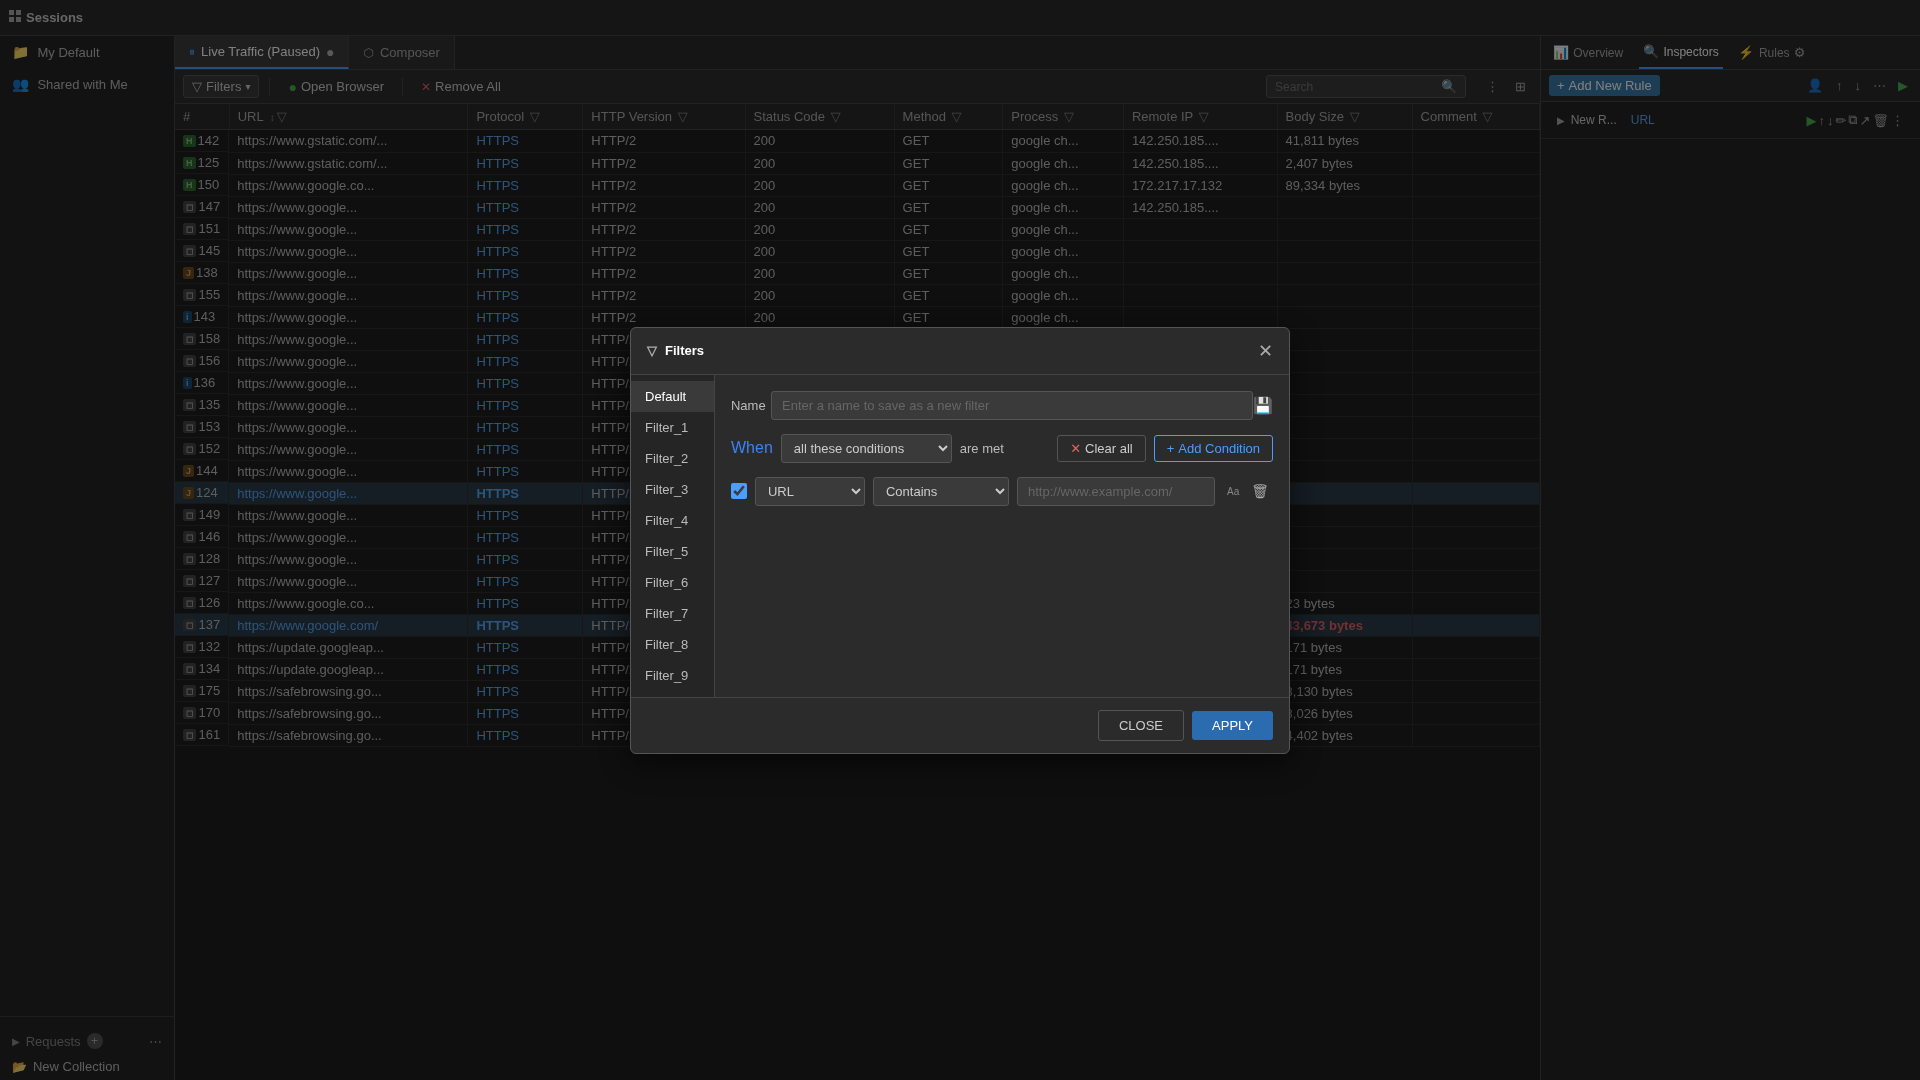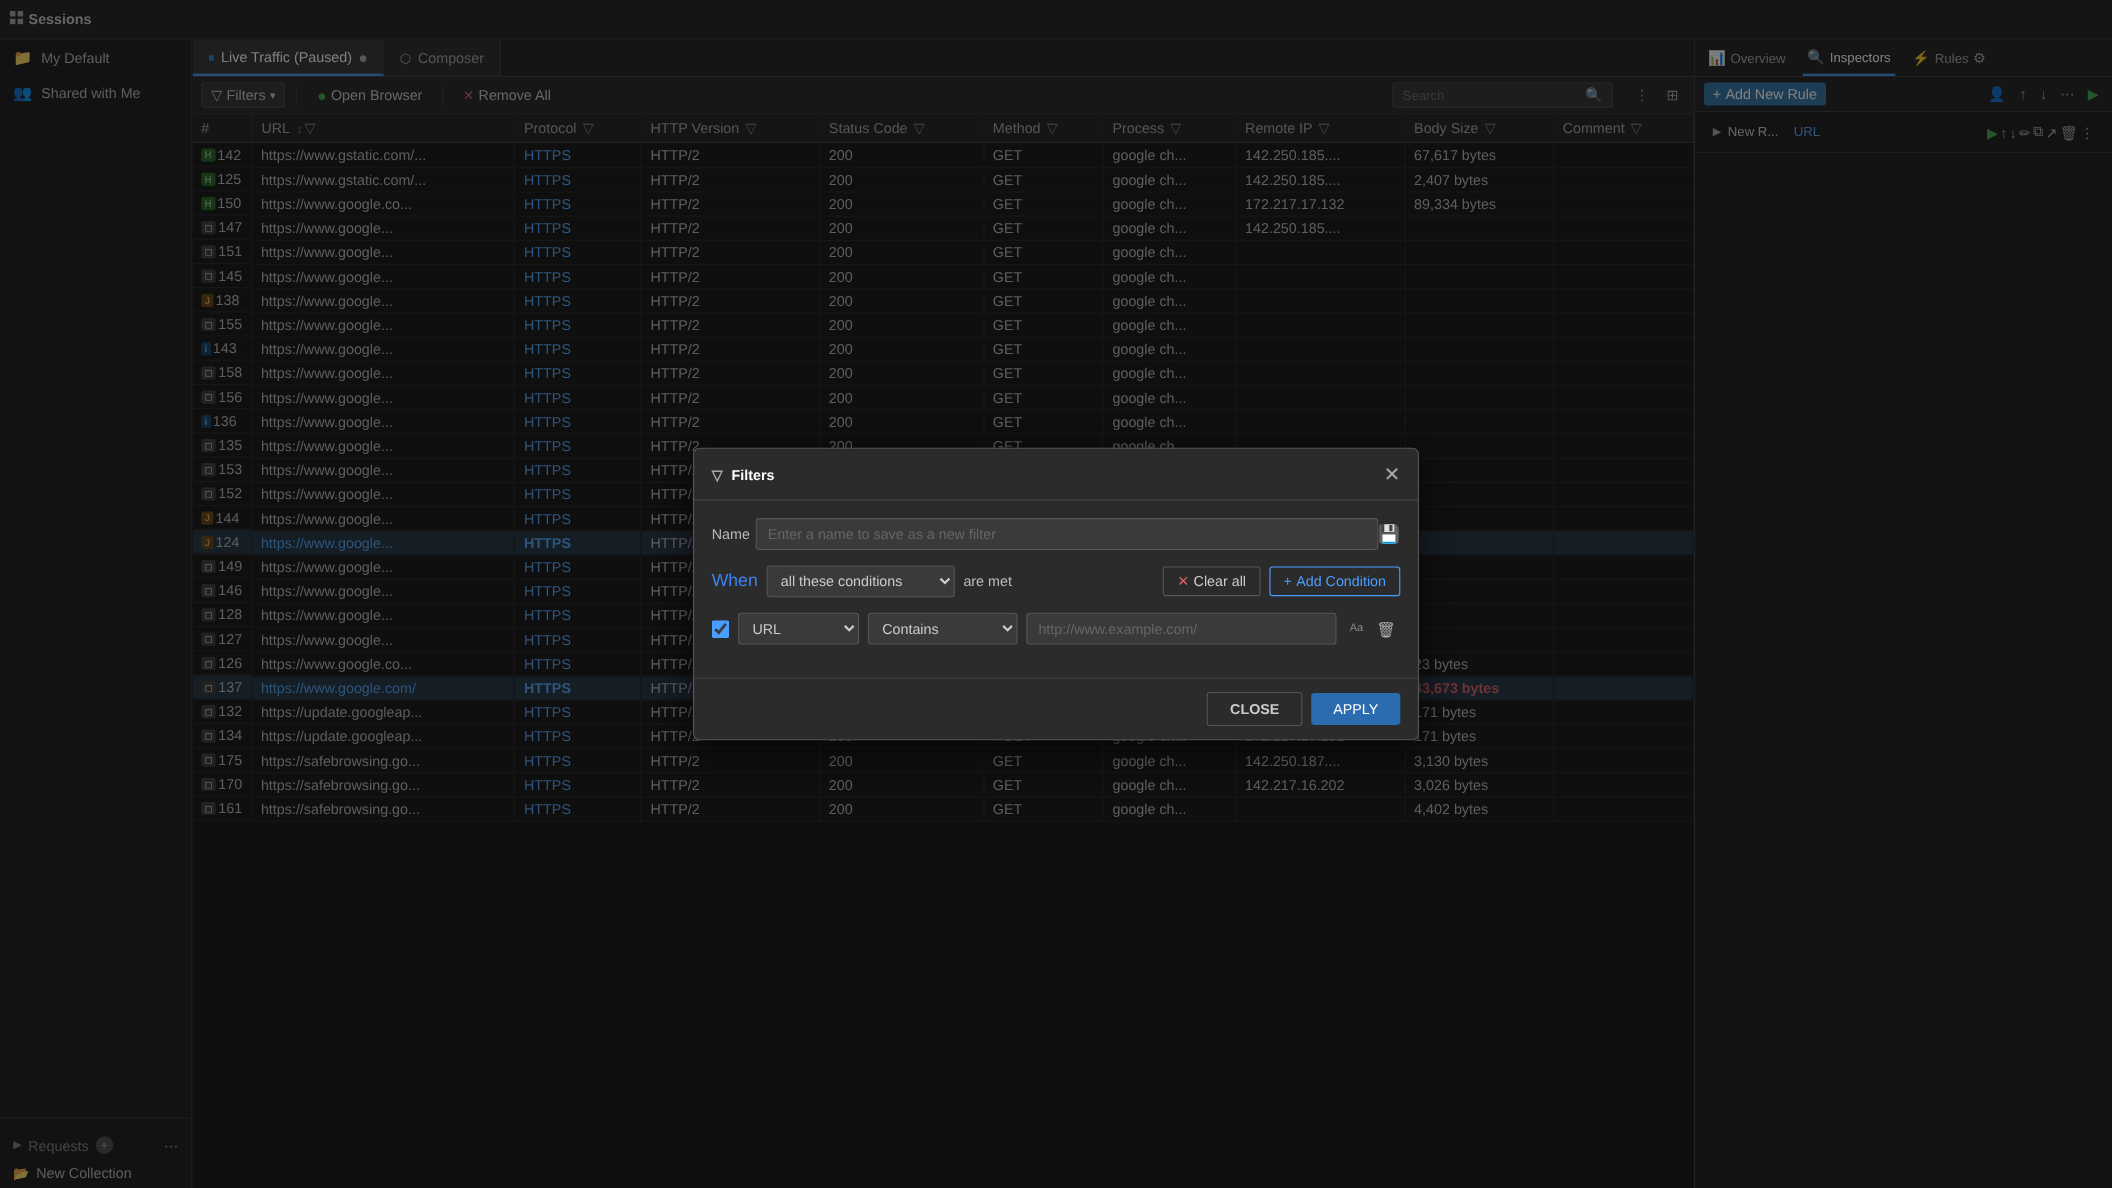--- a/index.html
+++ b/index.html
@@ -91,21 +91,21 @@
     .btn-clear { display: flex; align-items: center; gap: 4px; padding: 5px 12px; border-radius: 3px; border: 1px solid #555; background: transparent; color: #ccc; cursor: pointer; font-size: 12px; }
     .btn-add-condition { display: flex; align-items: center; gap: 4px; padding: 5px 12px; border-radius: 3px; border: 1px solid #4a9eff; background: transparent; color: #4a9eff; cursor: pointer; font-size: 12px; }
     .condition-row { display: flex; align-items: center; gap: 8px; }
     .condition-checkbox { width: 16px; height: 16px; accent-color: #4a9eff; cursor: pointer; }
     .condition-select { background: #3a3a3a; border: 1px solid #555; border-radius: 3px; color: #ccc; padding: 5px 8px; font-size: 13px; outline: none; cursor: pointer; min-width: 100px; }
     .condition-input { flex: 1; background: #3a3a3a; border: 1px solid #555; border-radius: 3px; color: #ccc; padding: 6px 10px; font-size: 13px; outline: none; }
     .condition-input::placeholder { color: #666; }
     .condition-delete { color: #aaa; cursor: pointer; font-size: 14px; padding: 2px 4px; }
     .filter-matches { color: #e06464; font-size: 12px; text-align: right; padding: 8px 0; }
     .modal-footer { display: flex; align-items: center; justify-content: flex-end; padding: 12px 16px; border-top: 1px solid #444; gap: 8px; }
-    .btn-close { padding: 7px 20px; border-radius: 3px; border: 1px solid #555; background: transparent; color: #ccc; cursor: pointer; font-size: 13px; font-weight: 700; }
+    .btn-close { padding: 7px 20px; border-radius: 3px; border: 1px solid #555; background: transparent; color: #ccc; cursor: pointer; font-size: 13px; font-weight: 400; }
     .btn-apply { padding: 7px 20px; border-radius: 3px; border: none; background: #2b6cb0; color: #fff; cursor: pointer; font-size: 13px; font-weight: 500; }
     .aa-icon { color: #888; font-size: 10px; margin-left: 4px; }
     .col-filter-icon { display: inline-block; width: 10px; height: 10px; color: #888; margin-left: 2px; cursor: pointer; }
     .sort-arrow { margin-left: 3px; color: #888; font-size: 10px; }
   </style>
 </head>
 <body>
 
 <div class="top-bar">
   <span style="color:#aaa;">
@@ -206,21 +206,21 @@
       <span style="background:#2e6b2e; color:#8fbc8f; font-size:9px; font-weight:bold; padding:1px 3px; border-radius:2px; flex-shrink:0;">H</span>
       142
     </td>
     <td><span class="">https://www.gstatic.com/...</span></td>
     <td><span class="protocol-https">HTTPS</span></td>
     <td>HTTP/2</td>
     <td><span class="status-200">200</span></td>
     <td><span class="method-get">GET</span></td>
     <td>google ch...</td>
     <td><span class="">142.250.185....</span></td>
-    <td><span class="">67,617 bytes</span></td>
+    <td><span class="">41,811 bytes</span></td>
     <td></td>
   </tr>
             <tr>
     <td style="display:flex; align-items:center; gap:2px; min-height:22px;">
       <span style="background:#2e6b2e; color:#8fbc8f; font-size:9px; font-weight:bold; padding:1px 3px; border-radius:2px; flex-shrink:0;">H</span>
       125
     </td>
     <td><span class="">https://www.gstatic.com/...</span></td>
     <td><span class="protocol-https">HTTPS</span></td>
     <td>HTTP/2</td>
@@ -679,20 +679,32 @@
   <div class="modal">
     <div class="modal-header">
       <div class="modal-title">
         <span style="color:#aaa;">▽</span>
         <span>Filters</span>
       </div>
       <span class="modal-close">✕</span>
     </div>
     <div class="modal-body">
 
+      <div class="filter-list" id="filter-list">
+          <div class="filter-list-item active">Default</div>
+          <div class="filter-list-item">Filter_1</div>
+          <div class="filter-list-item">Filter_2</div>
+          <div class="filter-list-item">Filter_3</div>
+          <div class="filter-list-item">Filter_4</div>
+          <div class="filter-list-item">Filter_5</div>
+          <div class="filter-list-item">Filter_6</div>
+          <div class="filter-list-item">Filter_7</div>
+          <div class="filter-list-item">Filter_8</div>
+          <div class="filter-list-item">Filter_9</div>
+        </div>
 
       <div class="filter-content">
 
         <div class="filter-name-row">
           <span class="filter-name-label">Name</span>
           <input class="filter-name-input" placeholder="Enter a name to save as a new filter" style="">
           <span class="filter-save-icon">💾</span>
         </div>
 
         <div class="filter-when-row">

